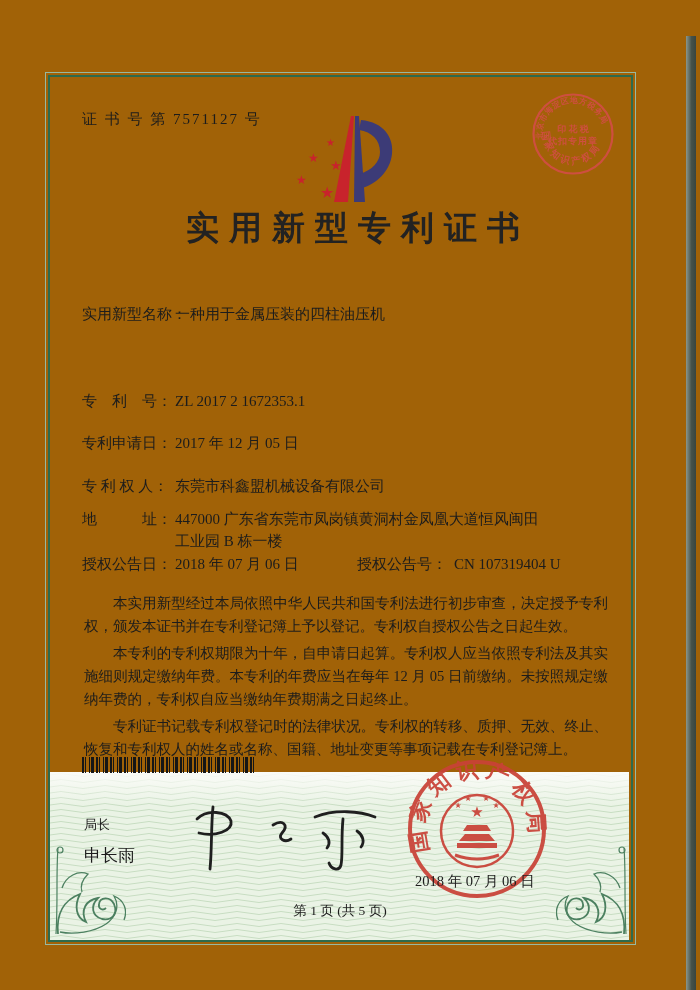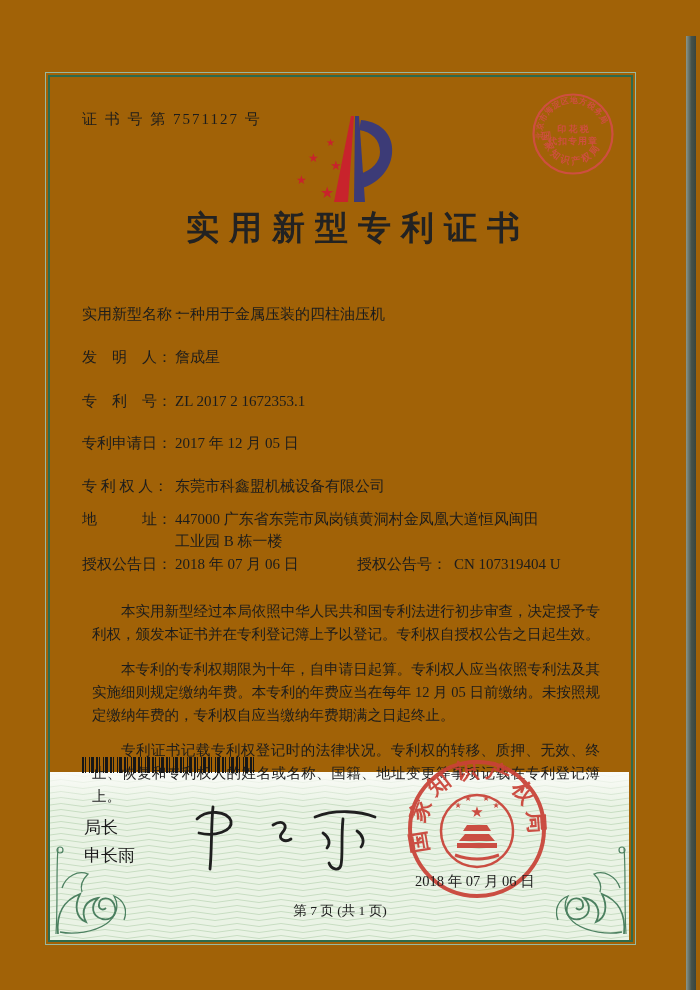--- a/index.html
+++ b/index.html
@@ -31,30 +31,30 @@
     color:#222;
   }
   .field-row{left:82px;font-size:15px;line-height:22px;white-space:nowrap;}
   .field-label{display:inline-block;width:93px;}
   .addr2{left:175px;font-size:15px;line-height:22px;}
   .grant-no{left:357px;}
   .body-text{
     left:80px;top:588px;width:532px;
     font-size:14.5px;line-height:23px;text-align:justify;
   }
-  .body-text p{margin:12px;text-indent:2em;}
+  .body-text p{margin:4px;text-indent:2em;}
   .barcode{
     left:82px;top:757px;width:173px;height:16px;
     background:repeating-linear-gradient(90deg,
       #161616 0 2px,rgba(0,0,0,0) 2px 3px,
       #161616 3px 4px,rgba(0,0,0,0) 4px 7px,
       #161616 7px 8px,rgba(0,0,0,0) 8px 9px,
       #161616 9px 12px,rgba(0,0,0,0) 12px 14px);
   }
-  .director-label{left:84px;top:816px;font-size:17px;font-family:Liberation Mono, monospace;}
+  .director-label{left:84px;top:816px;font-size:13px;font-family:Liberation Mono, monospace;}
   .director-name{left:84px;top:844px;font-size:17px;font-family:Liberation Mono, monospace;}
   .seal-date{left:415px;top:872px;font-size:14.5px;color:#1d1d1d;z-index:6;}
   .footer{left:0;top:902px;width:680px;text-align:center;font-size:13.5px;z-index:5;}
   svg{display:block;}
   .z1{z-index:1}.z2{z-index:2}.z3{z-index:3}.z4{z-index:4}.z5{z-index:5}
 </style>
 </head>
 <body>
 
 <div class="page">
@@ -118,23 +118,20 @@
     <path d="M63,6 L66,6 L60,92 L46,92 Z" fill="#c8232c"></path>
     <path d="M67,6 L71,6 L77,92 L66,92 Z" fill="#3c3b77"></path>
     <path d="M73,10 C96,12 106,28 104,44 C102,62 88,74 74,78 L72,64 C84,60 92,52 92,42 C92,30 84,22 71,20 Z" fill="#3c3b77"></path>
   </svg>
 
   <div class="abs title z3">实用新型专利证书</div>
 
   <div class="abs field-row z3" style="top:303px">
     <span class="field-label">实用新型名称：</span><span>一种用于金属压装的四柱油压机</span>
   </div>
-  <div class="abs field-row z3" style="top:346px">
-    <span class="field-label">发　明　人：</span><span>詹成星</span>
-  </div>
   <div class="abs field-row z3" style="top:390px">
     <span class="field-label">专　利　号：</span><span>ZL 2017 2 1672353.1</span>
   </div>
   <div class="abs field-row z3" style="top:432px">
     <span class="field-label">专利申请日：</span><span>2017 年 12 月 05 日</span>
   </div>
   <div class="abs field-row z3" style="top:475px">
     <span class="field-label">专 利 权 人：</span><span>东莞市科鑫盟机械设备有限公司</span>
   </div>
   <div class="abs field-row z3" style="top:508px">
@@ -188,17 +185,17 @@
       <text x="93" y="57" text-anchor="middle" font-size="8">★</text>
       <path d="M60,80 L88,80 L84,74 L64,74 Z"></path>
       <path d="M56,90 L92,90 L86,83 L62,83 Z"></path>
       <rect x="54" y="92" width="40" height="5"></rect>
       <path d="M52,104 Q74,112 96,104" fill="none" stroke="#c94237" stroke-width="3"></path>
     </g>
   </svg>
 
   <div class="abs seal-date">2018 年 07 月 06 日</div>
 
-  <div class="abs footer">第 7 页 (共 1 页)</div>
+  <div class="abs footer">第 1 页 (共 5 页)</div>
 
   <div class="abs scan-edge z5"></div>
 
 </div>
 
 </body></html>

